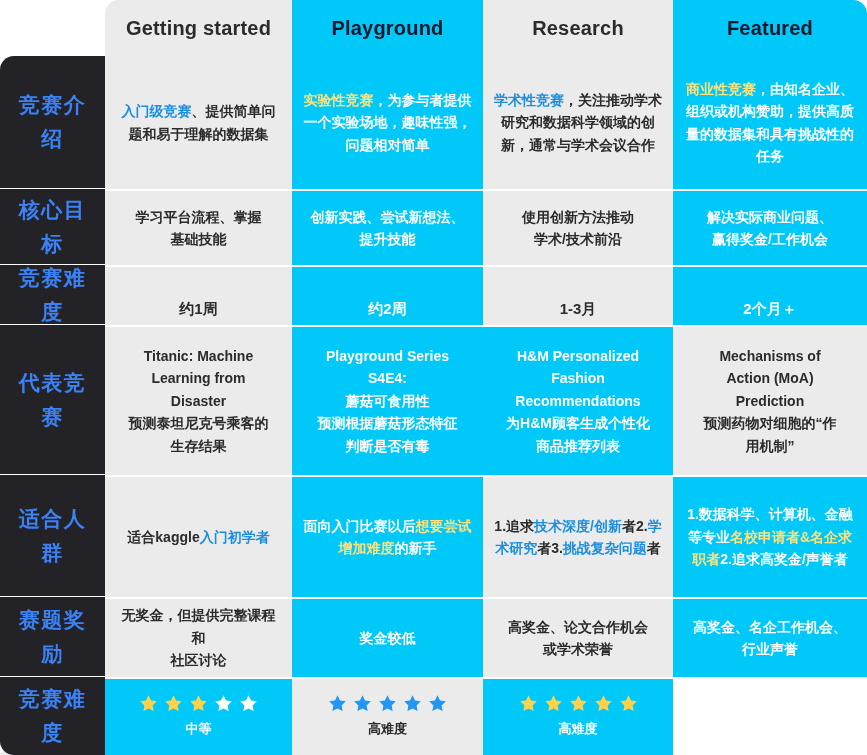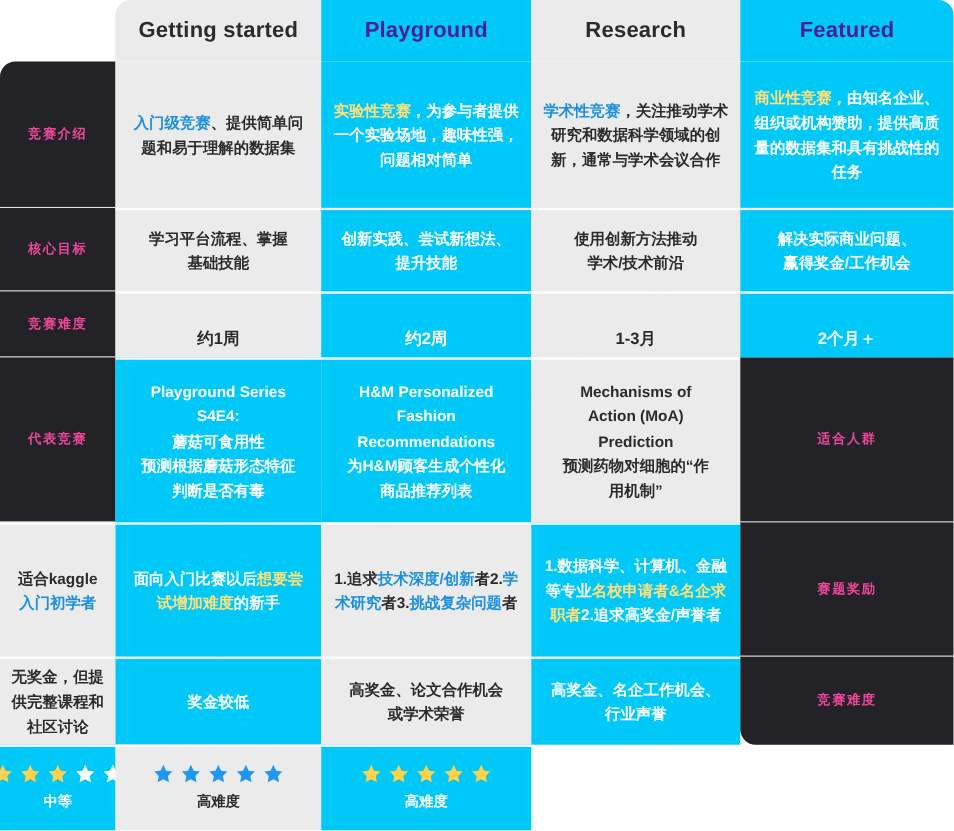--- a/index.html
+++ b/index.html
@@ -34,28 +34,28 @@
     padding:4px 10px;
     font-size:14px;
     line-height:1.6;
     font-weight:bold;
   }
 
   
   .corner{background:transparent;}
   .hdr{font-size:20px;font-weight:bold;letter-spacing:.2px;}
   .hdr-gray{background:#ebebeb;color:#2b2b2b;}
-  .hdr-cyan{background:#00c8f8;color:#4c1d95;}
+  .hdr-cyan{background:#00c8f8;color:#0f172a;}
   .r-tl{border-top-left-radius:14px;}
   .r-tr{border-top-right-radius:14px;}
 
   
   .rowlab{
-    background:#222227;color:#ec4899;
-    font-size:12px;font-weight:bold;letter-spacing:1.5px;
+    background:#222227;color:#3b82f6;
+    font-size:21px;font-weight:bold;letter-spacing:1.5px;
     border-bottom:1px solid #ffffff;
   }
   .rowlab.first{border-top-left-radius:14px;}
   .rowlab.last{border-bottom-left-radius:14px;border-bottom:none;}
 
   
   .c-gray{background:#ebebeb;color:#2b2b2b;}
   .c-cyan{background:#00c8f8;color:#ffffff;}
   .c-gray.sep{border-top:2px solid #ffffff;}
   .c-cyan.sep{border-top:2px solid #ffffff;}
@@ -150,20 +150,23 @@
     <div class="cell c-gray sep big">
         <span class="rich"><span>1-3月</span></span>
       </div>
     <div class="cell c-cyan sep big">
         <span class="rich"><span>2个月＋</span></span>
       </div>
 
     <div class="cell rowlab">
         <span class="txt">代表竞赛</span>
       </div>
+    <div class="cell c-gray sep">
+        <span class="rich"><span>Titanic: Machine</span><br><span>Learning from</span><br><span>Disaster</span><br><span>预测泰坦尼克号乘客的</span><br><span>生存结果</span></span>
+      </div>
     <div class="cell c-cyan sep">
         <span class="rich"><span>Playground Series</span><br><span>S4E4:</span><br><span>蘑菇可食用性</span><br><span>预测根据蘑菇形态特征</span><br><span>判断是否有毒</span></span>
       </div>
     <div class="cell c-cyan sep">
         <span class="rich"><span>H&amp;M Personalized</span><br><span>Fashion</span><br><span>Recommendations</span><br><span>为H&amp;M顾客生成个性化</span><br><span>商品推荐列表</span></span>
       </div>
     <div class="cell c-gray sep">
         <span class="rich"><span>Mechanisms of</span><br><span>Action (MoA)</span><br><span>Prediction</span><br><span>预测药物对细胞的“作</span><br><span>用机制”</span></span>
       </div>
 

